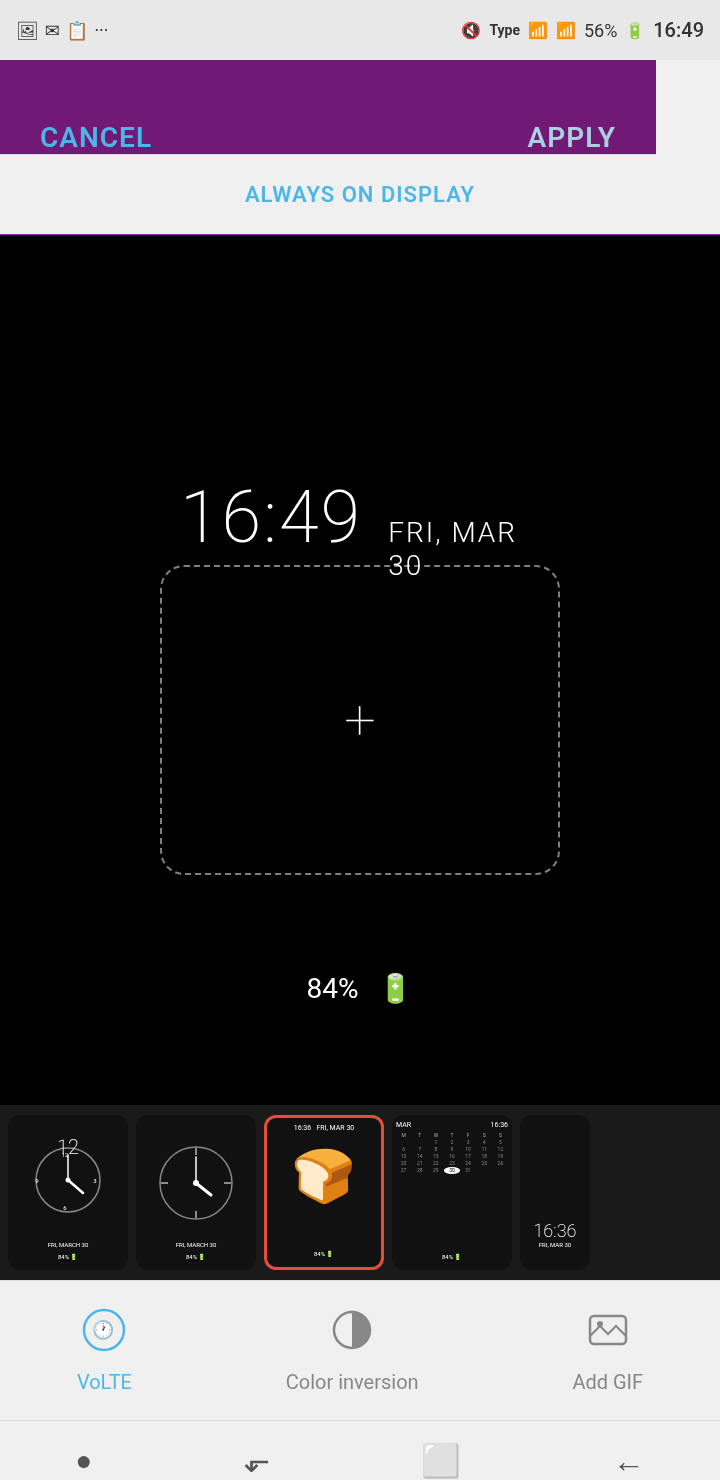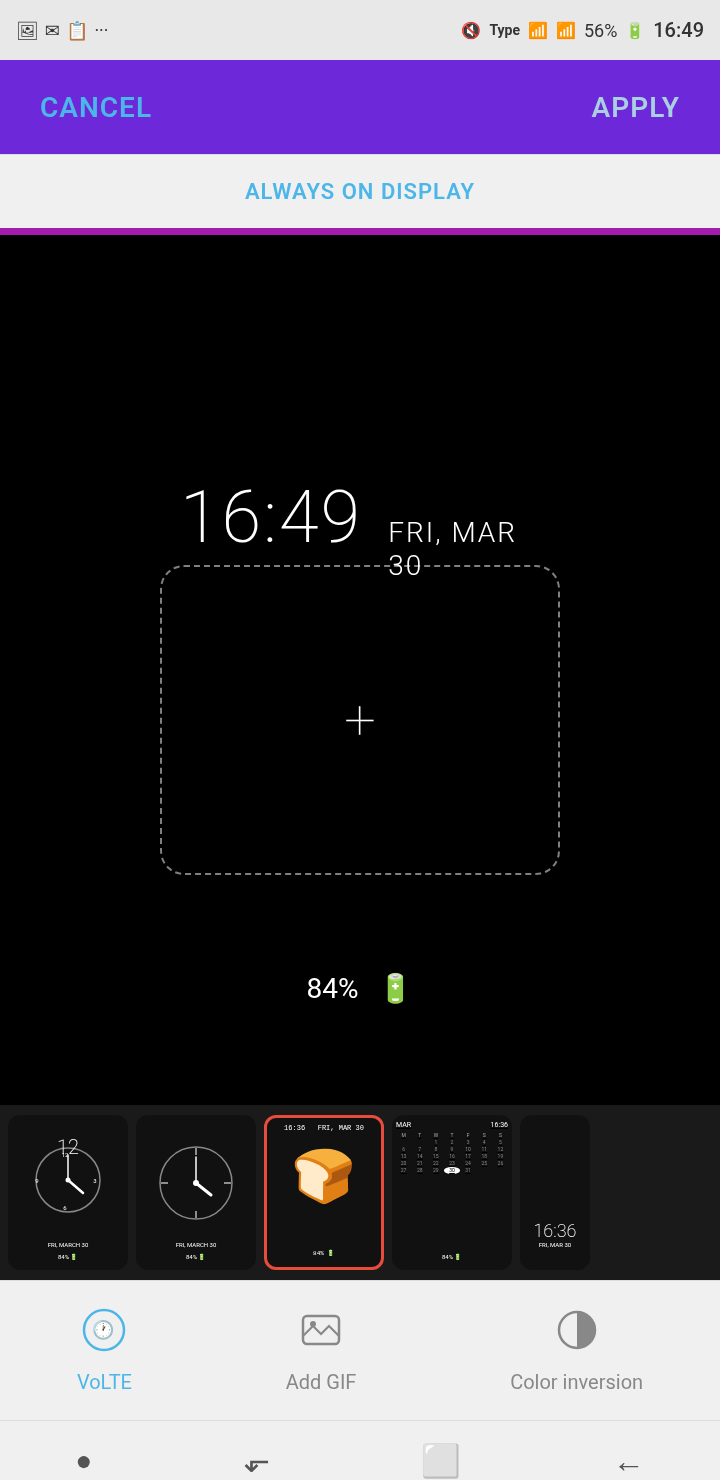--- a/index.html
+++ b/index.html
@@ -34,25 +34,25 @@
     .status-right {
       display: flex;
       align-items: center;
       gap: 8px;
       font-size: 16px;
       color: #333;
     }
 
     
     #action-bar {
-      width: 720px;
+      width: 656px;
       height: 95px;
-      background: #6d28d9;
-      display: flex;
-      align-items: center;
+      background: #701a75;
+      display: flex;
+      align-items: flex-end;
       justify-content: space-between;
       padding: 0 40px;
       border-bottom: 1px solid #ddd;
     }
     .action-btn {
       font-size: 28px;
       font-weight: 600;
       letter-spacing: 1px;
       cursor: pointer;
       text-transform: uppercase;
@@ -74,21 +74,21 @@
       align-items: center;
       justify-content: center;
       font-size: 22px;
       font-weight: 600;
       letter-spacing: 1px;
       cursor: pointer;
       text-transform: uppercase;
     }
     .tab-active {
       color: #4db6e8;
-      border-bottom: 7px solid #a21caf;
+      border-bottom: 1px solid #a21caf;
     }
     .tab-inactive {
       color: #999;
     }
 
     
     #preview-area {
       width: 720px;
       height: 870px;
       background: #000;
@@ -305,30 +305,30 @@
 
         <line x1="40" y1="40" x2="40" y2="14" stroke="white" stroke-width="1.5" stroke-linecap="round"></line>
         <circle cx="40" cy="40" r="3" fill="white"></circle>
       </svg>
       <div style="color:#fff;font-size:6px;position:absolute;bottom:22px;white-space:nowrap;">FRI, MARCH 30</div>
       <div style="color:#fff;font-size:6px;position:absolute;bottom:10px;">84% 🔋</div>
     </div>
   </div>
 
   <div class="thumb thumb-selected">
-    <div style="width:100%;height:100%;position:relative;display:flex;flex-direction:column;align-items:center;font-family:Liberation Mono, monospace;">
+    <div style="width:100%;height:100%;position:relative;display:flex;flex-direction:column;align-items:center;">
       <div style="color:#fff;font-size:7px;position:absolute;top:6px;left:4px;right:4px;text-align:center;">16:36 &nbsp; FRI, MAR 30</div>
 
       <div style="position:absolute;top:28px;font-size:52px;">🍞</div>
       <div style="color:#fff;font-size:6px;position:absolute;bottom:10px;">84% 🔋</div>
     </div>
   </div>
 
   <div class="thumb">
-    <div style="width:100%;height:100%;padding:6px 4px;position:relative;text-decoration:underline;">
+    <div style="width:100%;height:100%;padding:6px 4px;position:relative;">
       <div style="display:flex;justify-content:space-between;color:#fff;font-size:7px;margin-bottom:3px;">
         <span>MAR</span>
           <span>16:36</span>
       </div>
 
       <div style="display:grid;grid-template-columns:repeat(7,1fr);gap:1px;">
         <span style="color:#aaa;font-size:5px;text-align:center;">M</span>
         <span style="color:#aaa;font-size:5px;text-align:center;">T</span>
         <span style="color:#aaa;font-size:5px;text-align:center;">W</span>
         <span style="color:#aaa;font-size:5px;text-align:center;">T</span>
@@ -396,37 +396,37 @@
         <circle cx="22" cy="22" r="20" stroke="#4db6e8" stroke-width="2.5"></circle>
         <text x="22" y="28" font-size="18" fill="#4db6e8" text-anchor="middle" font-family="Arial">🕐</text>
       </svg>
     </span>
     <span class="toolbar-label toolbar-active">VoLTE</span>
   </div>
 
   <div class="toolbar-item toolbar-inactive">
     <span class="toolbar-icon">
       <svg width="44" height="44" viewBox="0 0 44 44" fill="none">
+        <circle cx="22" cy="22" r="18" stroke="#888" stroke-width="2.5"></circle>
+        <path d="M22 4 A18 18 0 0 1 22 40 Z" fill="#888"></path>
+      </svg>
+    </span>
+    <span class="toolbar-label toolbar-inactive">Color inversion</span>
+  </div>
+
+  <div class="toolbar-item toolbar-inactive">
+    <span class="toolbar-icon">
+      <svg width="44" height="44" viewBox="0 0 44 44" fill="none">
         <rect x="4" y="8" width="36" height="28" rx="4" stroke="#888" stroke-width="2.5"></rect>
         <polyline points="4,28 14,18 22,26 30,18 40,28" stroke="#888" stroke-width="2" fill="none"></polyline>
         <circle cx="14" cy="16" r="3" fill="#888"></circle>
       </svg>
     </span>
     <span class="toolbar-label toolbar-inactive">Add GIF</span>
   </div>
-
-  <div class="toolbar-item toolbar-inactive">
-    <span class="toolbar-icon">
-      <svg width="44" height="44" viewBox="0 0 44 44" fill="none">
-        <circle cx="22" cy="22" r="18" stroke="#888" stroke-width="2.5"></circle>
-        <path d="M22 4 A18 18 0 0 1 22 40 Z" fill="#888"></path>
-      </svg>
-    </span>
-    <span class="toolbar-label toolbar-inactive">Color inversion</span>
-  </div>
 </div>
 
 <div id="nav-bar">
   <span class="nav-btn">●</span>
   <span class="nav-btn" style="font-size:32px;">⬐</span>
   <span class="nav-btn" style="font-size:32px;">⬜</span>
   <span class="nav-btn" style="font-size:32px;">←</span>
 </div>
 
 </body></html>

